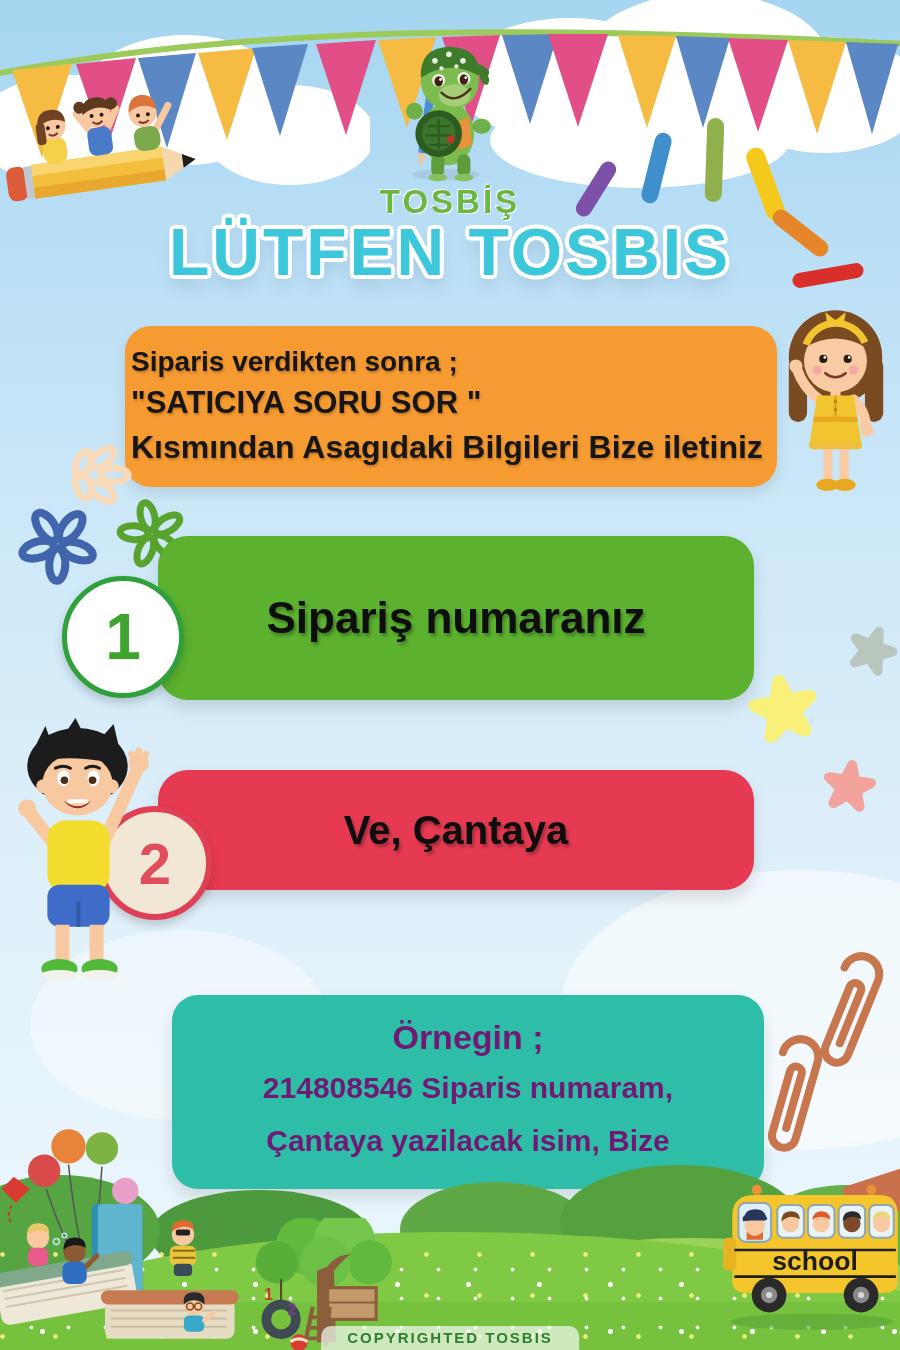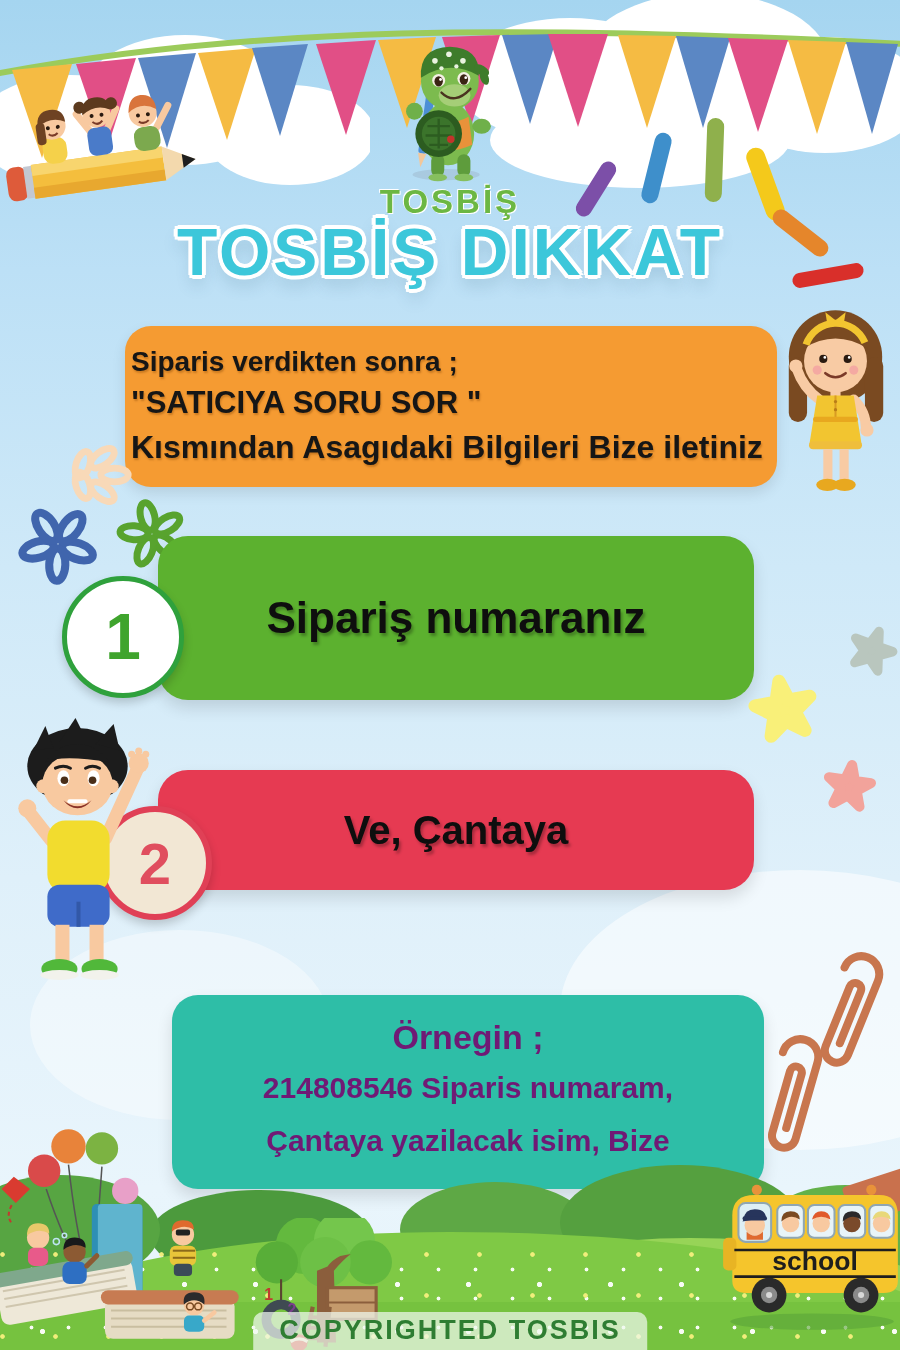--- a/index.html
+++ b/index.html
@@ -67,21 +67,21 @@
       radial-gradient(circle,#FFFFFF 2.2px,rgba(255,255,255,0) 3px),
       radial-gradient(circle,#F7F07E 1.9px,rgba(255,255,255,0) 2.7px),
       radial-gradient(circle,#FFFFFF 1.5px,rgba(255,255,255,0) 2.3px);
     background-size:71px 47px,53px 41px,37px 29px;
     background-position:7px 9px,29px 23px,13px 3px;
   }
   .copyright{
     position:absolute;left:50%;transform:translateX(-50%);bottom:0;
     background:rgba(238,248,238,0.72);border-radius:10px 10px 0 0;
     padding:3px 26px 4px 26px;
-    font-size:27px;font-weight:800;letter-spacing:2px;color:#2E7D32;white-space:nowrap;
+    font-size:15px;font-weight:800;letter-spacing:2px;color:#2E7D32;white-space:nowrap;
   }
 </style>
 </head>
 <body>
 
 <div class="poster">
 
   <svg class="abs" style="left:-30px;top:20px;" width="400" height="170" viewBox="0 0 400 170">
     <ellipse cx="100" cy="110" rx="95" ry="55" fill="#fff"></ellipse>
     <ellipse cx="215" cy="80" rx="105" ry="65" fill="#fff"></ellipse>
@@ -192,21 +192,21 @@
   </svg>
   <div class="tosbis-label">TOSBİŞ</div>
 
   <div class="stroke" style="left:588px;top:158px;width:16px;height:62px;background:#7C4FA8;transform:rotate(32deg);"></div>
   <div class="stroke" style="left:648px;top:132px;width:17px;height:72px;background:#3E8FCB;transform:rotate(14deg);"></div>
   <div class="stroke" style="left:706px;top:118px;width:17px;height:84px;background:#8FB04C;transform:rotate(2deg);"></div>
   <div class="stroke" style="left:756px;top:146px;width:19px;height:76px;background:#F4C91B;transform:rotate(-20deg);"></div>
   <div class="stroke" style="left:792px;top:200px;width:17px;height:66px;background:#E5862B;transform:rotate(-52deg);"></div>
   <div class="stroke" style="left:792px;top:268px;width:72px;height:15px;background:#D92F2A;transform:rotate(-10deg);"></div>
 
-  <div class="title">TOSBİŞ DIKKAT</div>
+  <div class="title">LÜTFEN TOSBIS</div>
 
   <div class="notice-box">
     <div class="notice-l1">Siparis verdikten sonra ;</div>
     <div class="notice-l2">"SATICIYA SORU SOR "</div>
     <div class="notice-l3">Kısmından Asagıdaki Bilgileri Bize iletiniz</div>
   </div>
 
   <svg class="abs" style="left:772px;top:298px;" width="128" height="198" viewBox="0 0 125 195">
     <ellipse cx="62" cy="58" rx="46" ry="46" fill="#7A4A21"></ellipse>
     <rect x="16" y="58" width="18" height="64" rx="9" fill="#7A4A21"></rect>

